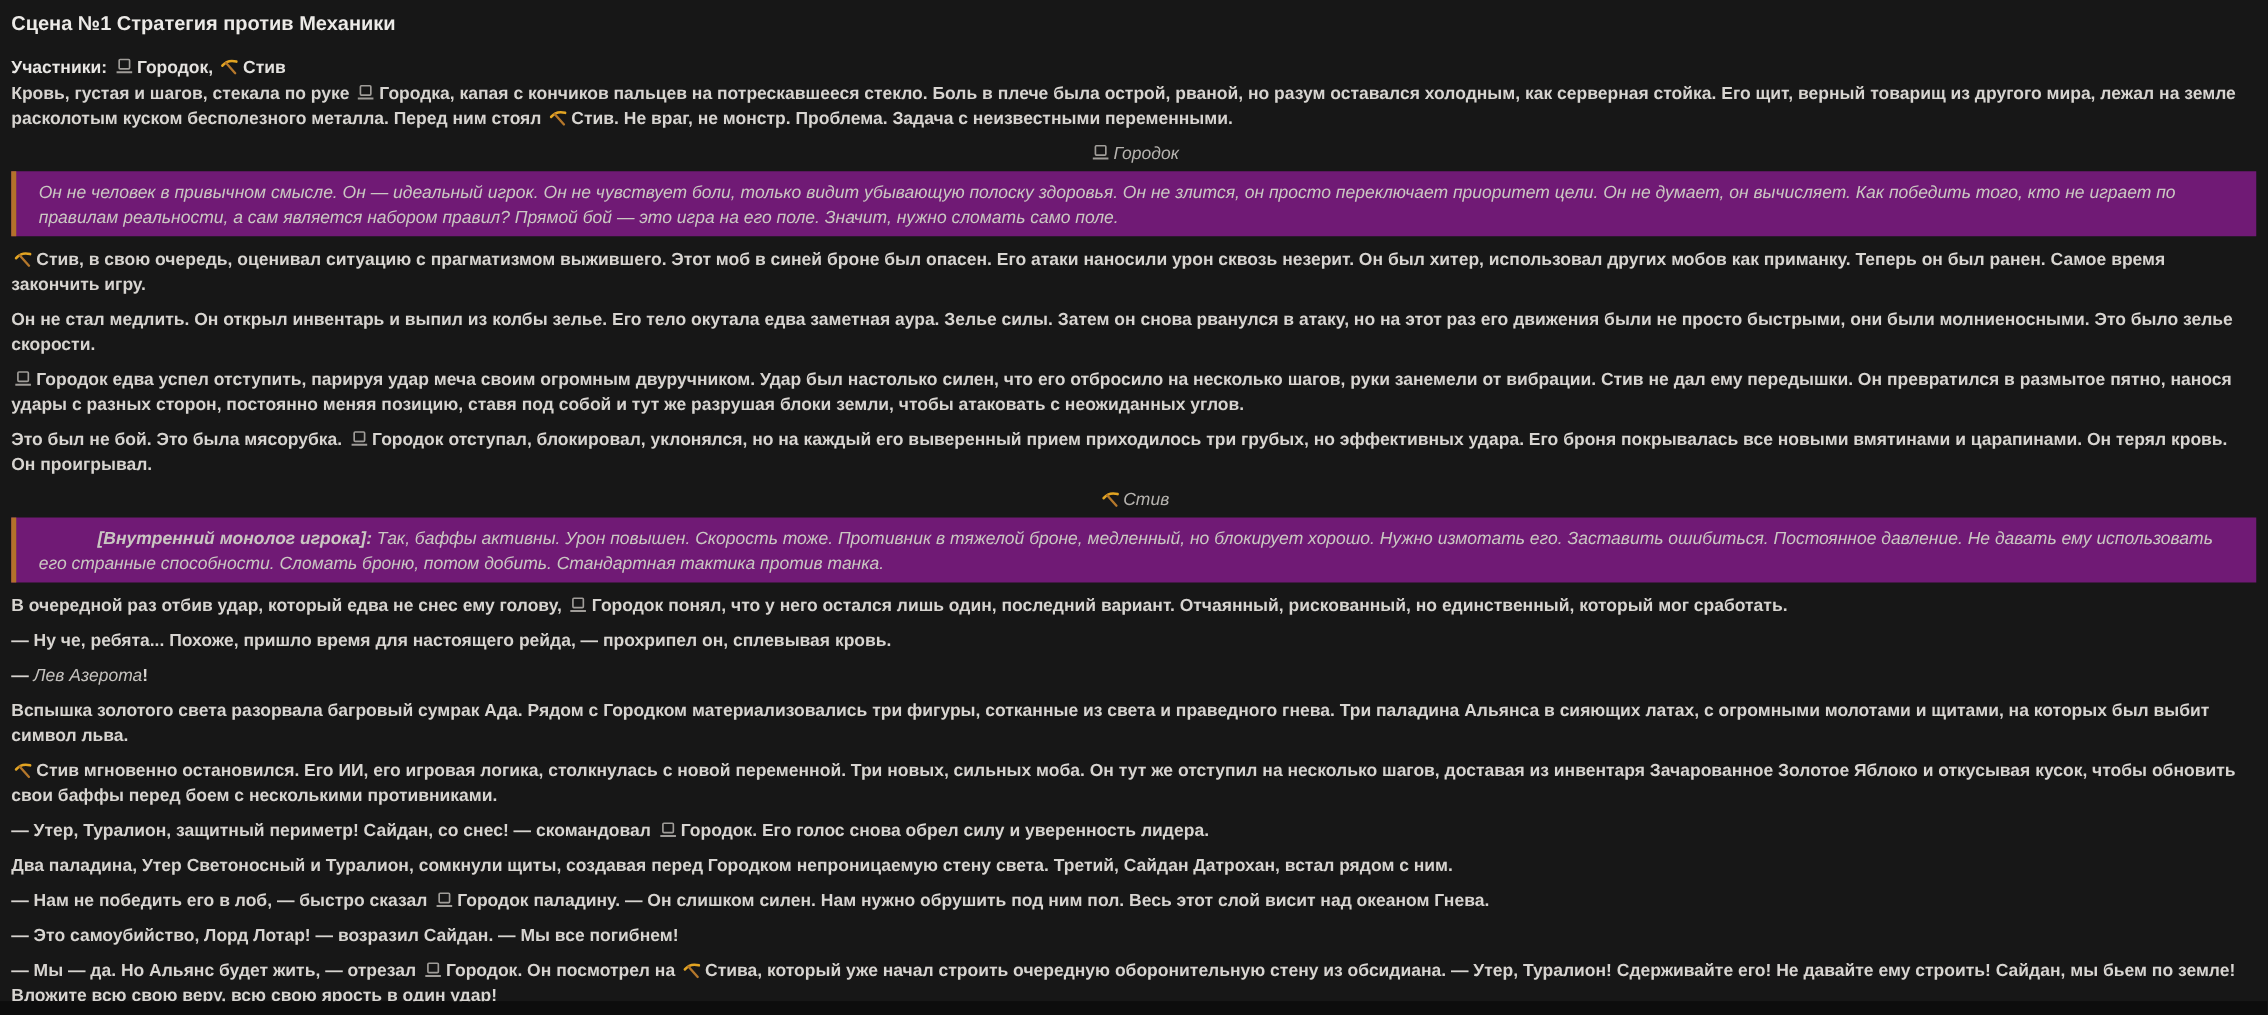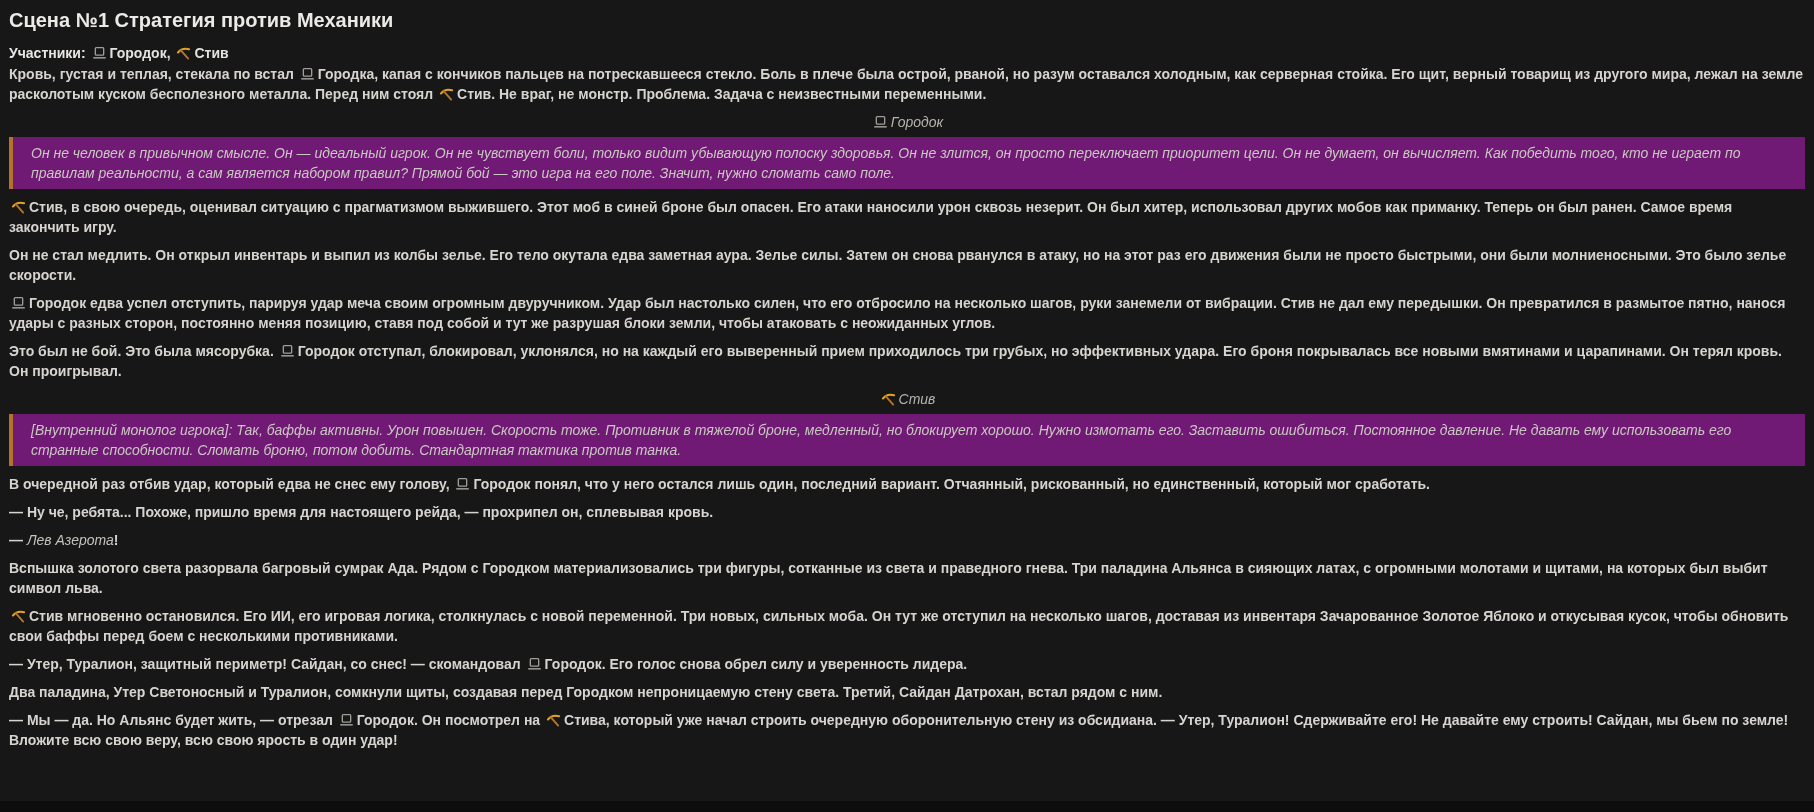--- a/index.html
+++ b/index.html
@@ -4,57 +4,57 @@
 <style>
   html,body{margin:0;padding:0;}
   body{
     width:1814px;height:812px;overflow:hidden;position:relative;
     background:#171717;color:#d7d4d0;
     font-family:"Liberation Sans","DejaVu Sans",sans-serif;
     font-size:14px;line-height:20px;font-weight:600;
   }
   .content{padding:6px 9px 0 9px;}
   .page-title{
-    font-size:20px;font-weight:700;color:#eceae7;
+    font-size:16px;font-weight:700;color:#eceae7;
     margin:4px 0 13px 0;
   }
   .participants{margin:0 0 1px 0;font-weight:700;color:#e4e2df;}
   .participants .label{color:#e9e7e4;}
   p.para{margin:0 0 8px 0;}
   .char-header{
     text-align:center;font-style:italic;font-weight:400;
     color:#b6b3af;margin:6px 0 5px 0;
   }
   .quote{
     background:#701a75;border-left:4px solid #b4722a;
     padding:6px 18px;margin:0 0 8px 0;
     font-style:italic;font-weight:400;color:#cac7c2;
   }
-  .quote .b{font-weight:400;}
+  .quote .b{font-weight:700;margin-left:47px;}
   .i{font-style:italic;font-weight:400;color:#c5c2be;}
   .icon{display:inline-block;vertical-align:-2px;margin:0 3px 0 2px;line-height:0;}
   .icon svg{display:inline-block;vertical-align:baseline;}
   .footer-strip{
     position:absolute;left:0;bottom:0;width:100%;height:11px;background:#0d0d0d;
   }
 </style>
 </head>
 <body>
 
 <div class="content">
   <div class="page-title">Сцена №1 Стратегия против Механики</div>
   <div class="participants"><span class="label">Участники:</span><span id="participants-list"> <span class="icon"><svg width="15" height="14" viewBox="0 0 18 16">
             <rect x="4" y="1.5" width="10" height="9" rx="1" fill="none" stroke="#a09d99" stroke-width="1.6"></rect>
             <path d="M1.5 13.8h15" stroke="#a09d99" stroke-width="1.8"></path>
           </svg></span><span>Городок</span>, <span class="icon"><svg width="15" height="14" viewBox="0 0 16 15">
             <path d="M2 7 Q6.5 1.5 14 3.5" fill="none" stroke="#e2a422" stroke-width="2.2" stroke-linecap="round"></path>
             <path d="M5 4.5 L13 13.5" stroke="#b4772b" stroke-width="2" stroke-linecap="round"></path>
           </svg></span><span>Стив</span></span></div>
   <div id="blocks">
-      <p class="para"><span>Кровь, густая и теплая, стекала по встал </span><span class="icon"><svg width="15" height="14" viewBox="0 0 18 16">
+      <p class="para"><span>Кровь, густая и шагов, стекала по руке </span><span class="icon"><svg width="15" height="14" viewBox="0 0 18 16">
             <rect x="4" y="1.5" width="10" height="9" rx="1" fill="none" stroke="#a09d99" stroke-width="1.6"></rect>
             <path d="M1.5 13.8h15" stroke="#a09d99" stroke-width="1.8"></path>
           </svg></span><span>Городка, капая с кончиков пальцев на потрескавшееся стекло. Боль в плече была острой, рваной, но разум оставался холодным, как серверная стойка. Его щит, верный товарищ из другого мира, лежал на земле расколотым куском бесполезного металла. Перед ним стоял </span><span class="icon"><svg width="15" height="14" viewBox="0 0 16 15">
             <path d="M2 7 Q6.5 1.5 14 3.5" fill="none" stroke="#e2a422" stroke-width="2.2" stroke-linecap="round"></path>
             <path d="M5 4.5 L13 13.5" stroke="#b4772b" stroke-width="2" stroke-linecap="round"></path>
           </svg></span><span>Стив. Не враг, не монстр. Проблема. Задача с неизвестными переменными.</span></p>
       <div class="char-header"><span class="icon"><svg width="15" height="14" viewBox="0 0 18 16">
             <rect x="4" y="1.5" width="10" height="9" rx="1" fill="none" stroke="#a09d99" stroke-width="1.6"></rect>
             <path d="M1.5 13.8h15" stroke="#a09d99" stroke-width="1.8"></path>
           </svg></span><span>Городок</span></div>
@@ -86,20 +86,25 @@
       <p class="para"><span>Вспышка золотого света разорвала багровый сумрак Ада. Рядом с Городком материализовались три фигуры, сотканные из света и праведного гнева. Три паладина Альянса в сияющих латах, с огромными молотами и щитами, на которых был выбит символ льва.</span></p>
       <p class="para"><span class="icon"><svg width="15" height="14" viewBox="0 0 16 15">
             <path d="M2 7 Q6.5 1.5 14 3.5" fill="none" stroke="#e2a422" stroke-width="2.2" stroke-linecap="round"></path>
             <path d="M5 4.5 L13 13.5" stroke="#b4772b" stroke-width="2" stroke-linecap="round"></path>
           </svg></span><span>Стив мгновенно остановился. Его ИИ, его игровая логика, столкнулась с новой переменной. Три новых, сильных моба. Он тут же отступил на несколько шагов, доставая из инвентаря Зачарованное Золотое Яблоко и откусывая кусок, чтобы обновить свои баффы перед боем с несколькими противниками.</span></p>
       <p class="para"><span>— Утер, Туралион, защитный периметр! Сайдан, со снес! — скомандовал </span><span class="icon"><svg width="15" height="14" viewBox="0 0 18 16">
             <rect x="4" y="1.5" width="10" height="9" rx="1" fill="none" stroke="#a09d99" stroke-width="1.6"></rect>
             <path d="M1.5 13.8h15" stroke="#a09d99" stroke-width="1.8"></path>
           </svg></span><span>Городок. Его голос снова обрел силу и уверенность лидера.</span></p>
       <p class="para"><span>Два паладина, Утер Светоносный и Туралион, сомкнули щиты, создавая перед Городком непроницаемую стену света. Третий, Сайдан Датрохан, встал рядом с ним.</span></p>
+      <p class="para"><span>— Нам не победить его в лоб, — быстро сказал </span><span class="icon"><svg width="15" height="14" viewBox="0 0 18 16">
+            <rect x="4" y="1.5" width="10" height="9" rx="1" fill="none" stroke="#a09d99" stroke-width="1.6"></rect>
+            <path d="M1.5 13.8h15" stroke="#a09d99" stroke-width="1.8"></path>
+          </svg></span><span>Городок паладину. — Он слишком силен. Нам нужно обрушить под ним пол. Весь этот слой висит над океаном Гнева.</span></p>
+      <p class="para"><span>— Это самоубийство, Лорд Лотар! — возразил Сайдан. — Мы все погибнем!</span></p>
       <p class="para"><span>— Мы — да. Но Альянс будет жить, — отрезал </span><span class="icon"><svg width="15" height="14" viewBox="0 0 18 16">
             <rect x="4" y="1.5" width="10" height="9" rx="1" fill="none" stroke="#a09d99" stroke-width="1.6"></rect>
             <path d="M1.5 13.8h15" stroke="#a09d99" stroke-width="1.8"></path>
           </svg></span><span>Городок. Он посмотрел на </span><span class="icon"><svg width="15" height="14" viewBox="0 0 16 15">
             <path d="M2 7 Q6.5 1.5 14 3.5" fill="none" stroke="#e2a422" stroke-width="2.2" stroke-linecap="round"></path>
             <path d="M5 4.5 L13 13.5" stroke="#b4772b" stroke-width="2" stroke-linecap="round"></path>
           </svg></span><span>Стива, который уже начал строить очередную оборонительную стену из обсидиана. — Утер, Туралион! Сдерживайте его! Не давайте ему строить! Сайдан, мы бьем по земле! Вложите всю свою веру, всю свою ярость в один удар!</span></p>
     </div>
 </div>
 

